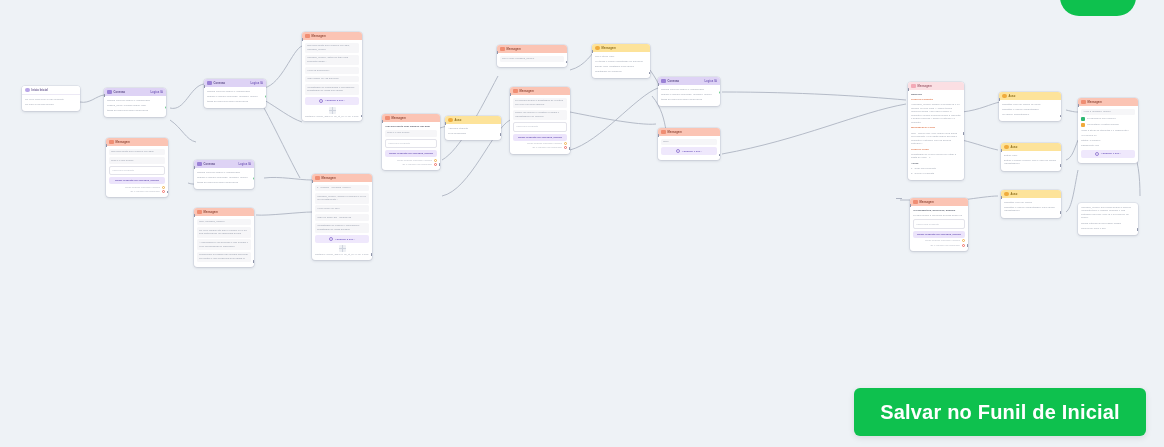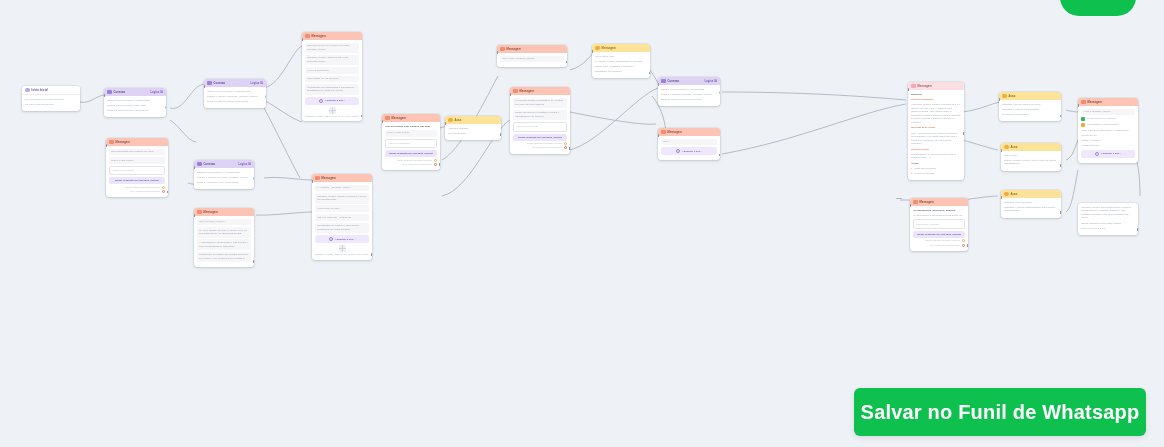--- a/index.html
+++ b/index.html
@@ -548,15 +548,15 @@
       <div class="txt">Nossa entregues para passo pagas!</div>
       <div class="txt">Coloca um meio e seu</div>
     </div>
     <div class="port sq" style="right:-1.3px;bottom:4px;"></div>
   </div>
 
   <div style="position:absolute;left:896px;top:198px;width:6px;height:1px;background:#aeb4c2;"></div>
 
   <div id="top-pill"></div>
 
-  <div id="cta">Salvar no Funil de Whatsapp</div>
+  <div id="cta">Salvar no Funil de Inicial</div>
 
 </div>
 
 </body></html>

